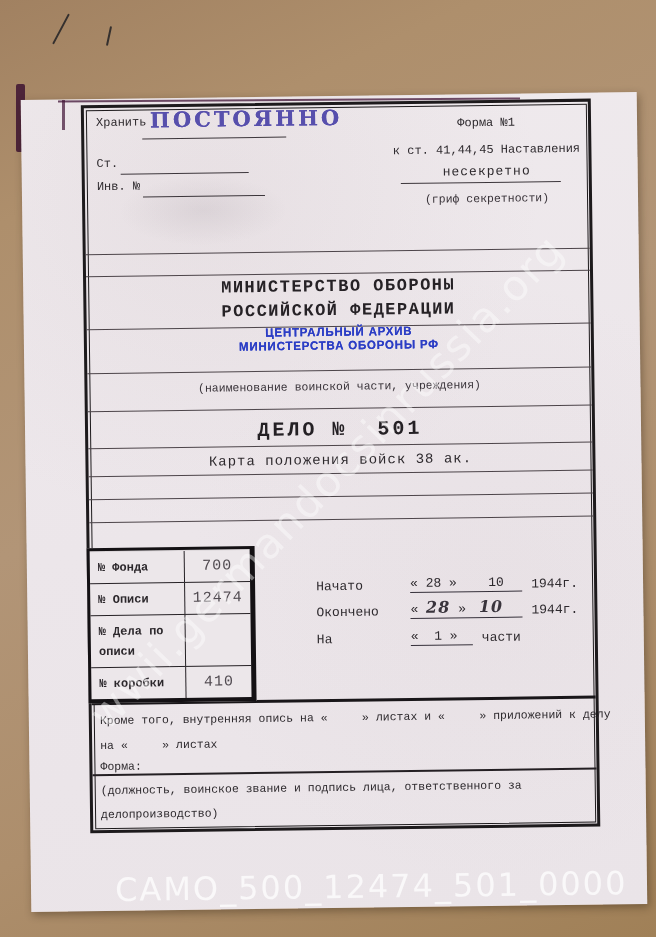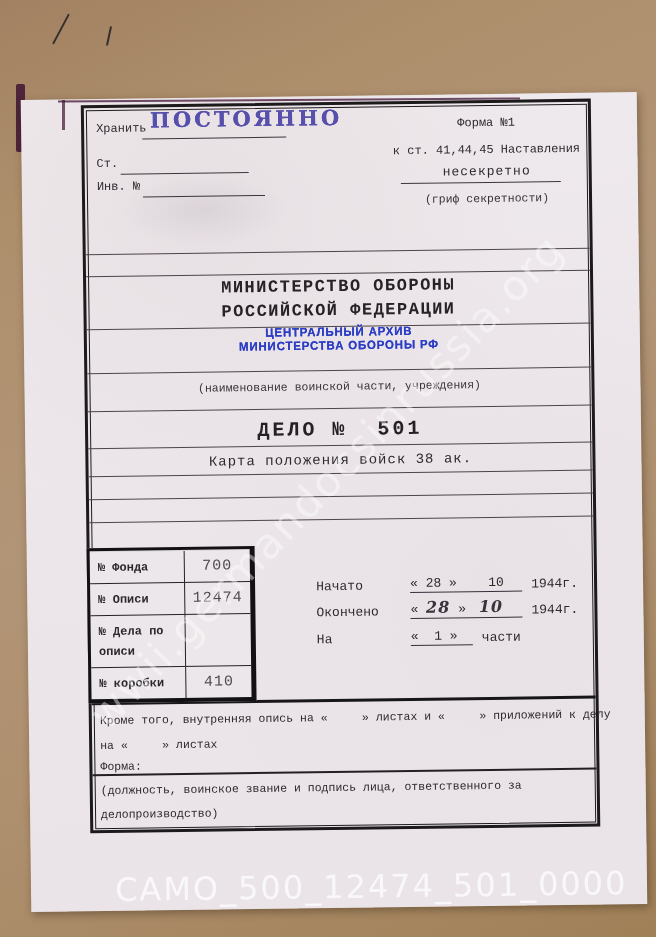--- a/index.html
+++ b/index.html
@@ -105,21 +105,21 @@
       <div class="rule" style="top:221px"></div>
       <div class="rule" style="top:265px"></div>
       <div class="rule" style="top:303px"></div>
       <div class="rule" style="top:340px"></div>
       <div class="rule" style="top:368px"></div>
       <div class="rule" style="top:391px"></div>
       <div class="rule" style="top:414px"></div>
       <div class="thick" style="top:594px"></div>
       <div class="mid" style="top:666px"></div>
 
-      <div class="t" style="left:12px;top:14px">Хранить</div>
+      <div class="t" style="left:12px;top:8px">Хранить</div>
       <div class="uline" style="left:58px;top:31px;width:144px"></div>
       <div class="stamp-keep">ПОСТОЯННО</div>
       <div class="t" style="left:12px;top:49px">Ст.</div>
       <div class="uline" style="left:36px;top:66px;width:128px"></div>
       <div class="t" style="left:12px;top:72px">Инв. №</div>
       <div class="uline" style="left:58px;top:89px;width:122px"></div>
 
       <div class="t" style="left:312px;top:13px;width:180px;text-align:center">Форма №1</div>
       <div class="t" style="left:306px;top:40px;width:192px;text-align:center">к ст. 41,44,45 Наставления</div>
       <div class="t" style="left:312px;top:61px;width:180px;text-align:center;font-size:13px;letter-spacing:1px">несекретно</div>

